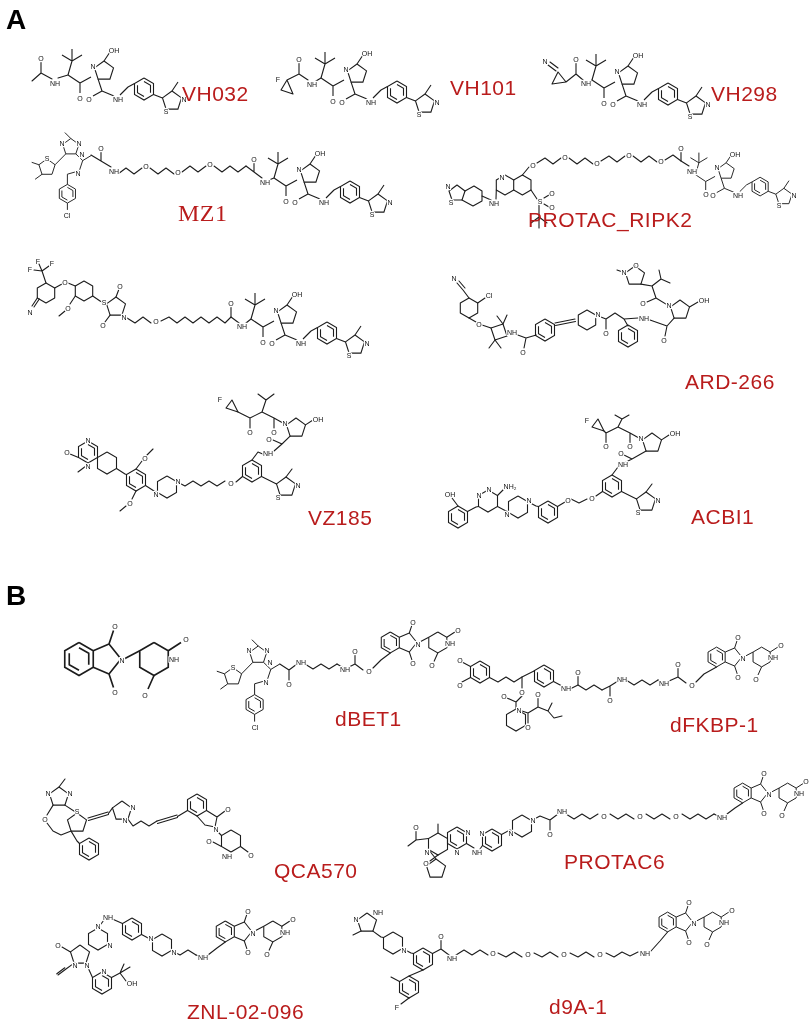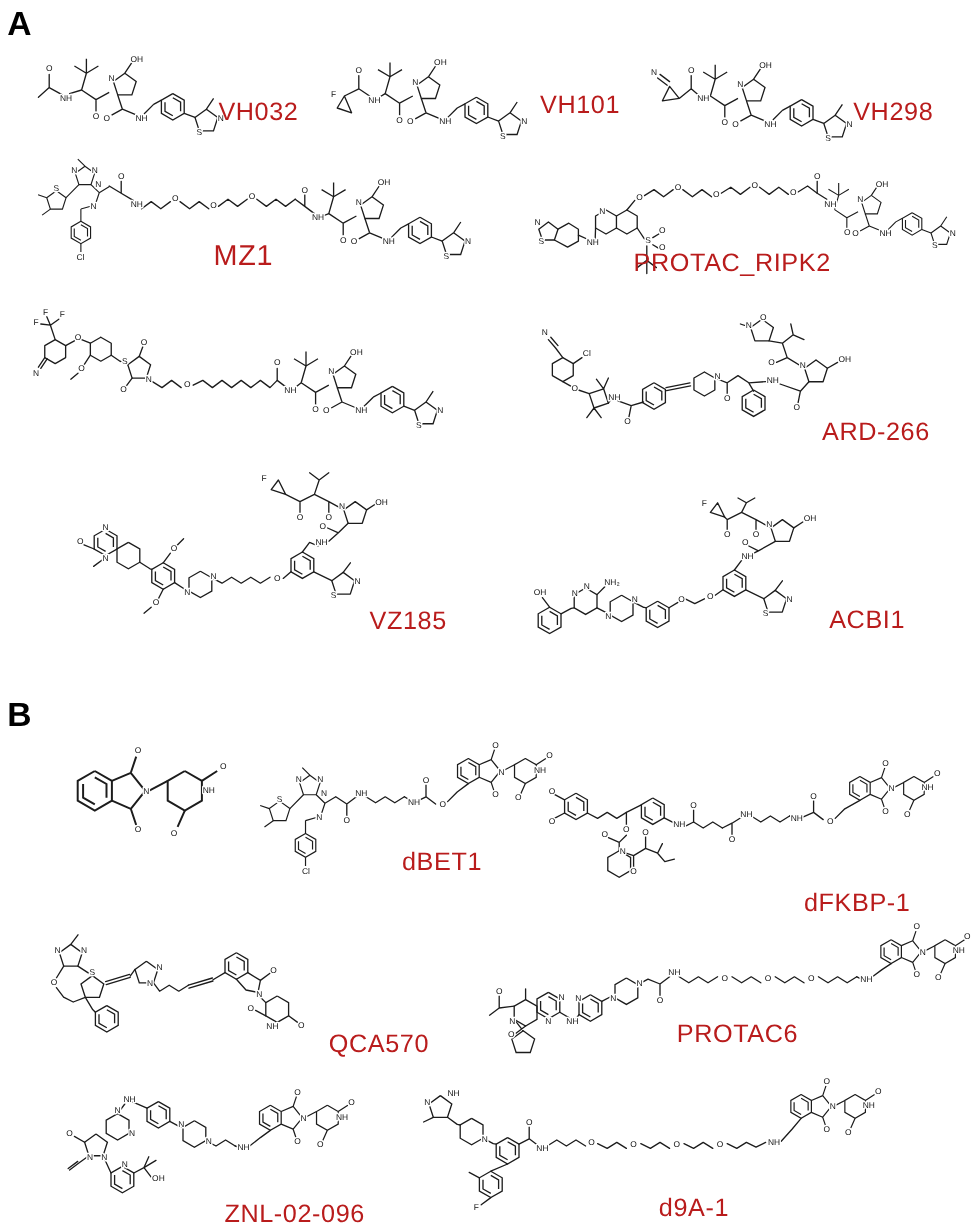--- a/index.html
+++ b/index.html
@@ -1,20 +1,20 @@
 <!DOCTYPE html>
 <html><head>
 <meta charset="utf-8">
 <style>
   html,body{margin:0;padding:0;background:#fff;}
   #fig{position:relative;width:809px;height:1024px;background:#ffffff;overflow:hidden;
        font-family:"Liberation Sans",sans-serif;}
   .panel{position:absolute;font:bold 28px "Liberation Sans",sans-serif;color:#000;}
   .cap{position:absolute;font:21px "Liberation Sans",sans-serif;color:#b91c1c;letter-spacing:.5px;white-space:nowrap;}
-  .cap-lg{font-size:24px;}
+  .cap-lg{font-size:24px;font-family:Liberation Serif, serif;}
   svg.mol{position:absolute;overflow:visible;}
   svg.mol path,svg.mol polyline{fill:none;stroke:#1c1c1c;stroke-width:1.1;stroke-linecap:round;stroke-linejoin:round;}
   svg.mol use{stroke:#1c1c1c;stroke-width:1.1;}
   svg.mol text.atom{font:7px "Liberation Sans",sans-serif;fill:#111;text-anchor:middle;
        dominant-baseline:central;paint-order:stroke;stroke:#ffffff;stroke-width:2.4px;stroke-linejoin:round;}
 </style>
 </head>
 <body>
 
 <div id="fig">
@@ -500,23 +500,23 @@
       <text x="344" y="49" class="atom">O</text>
       <text x="362" y="51" class="atom">O</text>
       <text x="387" y="17" class="atom">O</text>
     </svg>
 
   <div class="cap" style="left:182px;top:82px">VH032</div>
   <div class="cap" style="left:450px;top:76px">VH101</div>
   <div class="cap" style="left:711px;top:82px">VH298</div>
   <div class="cap cap-lg" style="left:178px;top:200px">MZ1</div>
   <div class="cap" style="left:528px;top:208px">PROTAC_RIPK2</div>
-  <div class="cap" style="left:685px;top:349px">ARD-266</div>
+  <div class="cap" style="left:685px;top:370px">ARD-266</div>
   <div class="cap" style="left:308px;top:506px">VZ185</div>
   <div class="cap" style="left:691px;top:505px">ACBI1</div>
   <div class="cap" style="left:335px;top:707px">dBET1</div>
-  <div class="cap" style="left:670px;top:741px">dFKBP-1</div>
+  <div class="cap" style="left:670px;top:713px">dFKBP-1</div>
   <div class="cap" style="left:274px;top:859px">QCA570</div>
   <div class="cap" style="left:564px;top:850px">PROTAC6</div>
   <div class="cap" style="left:187px;top:1000px">ZNL-02-096</div>
   <div class="cap" style="left:549px;top:995px">d9A-1</div>
 
 </div>
 
 </body></html>

